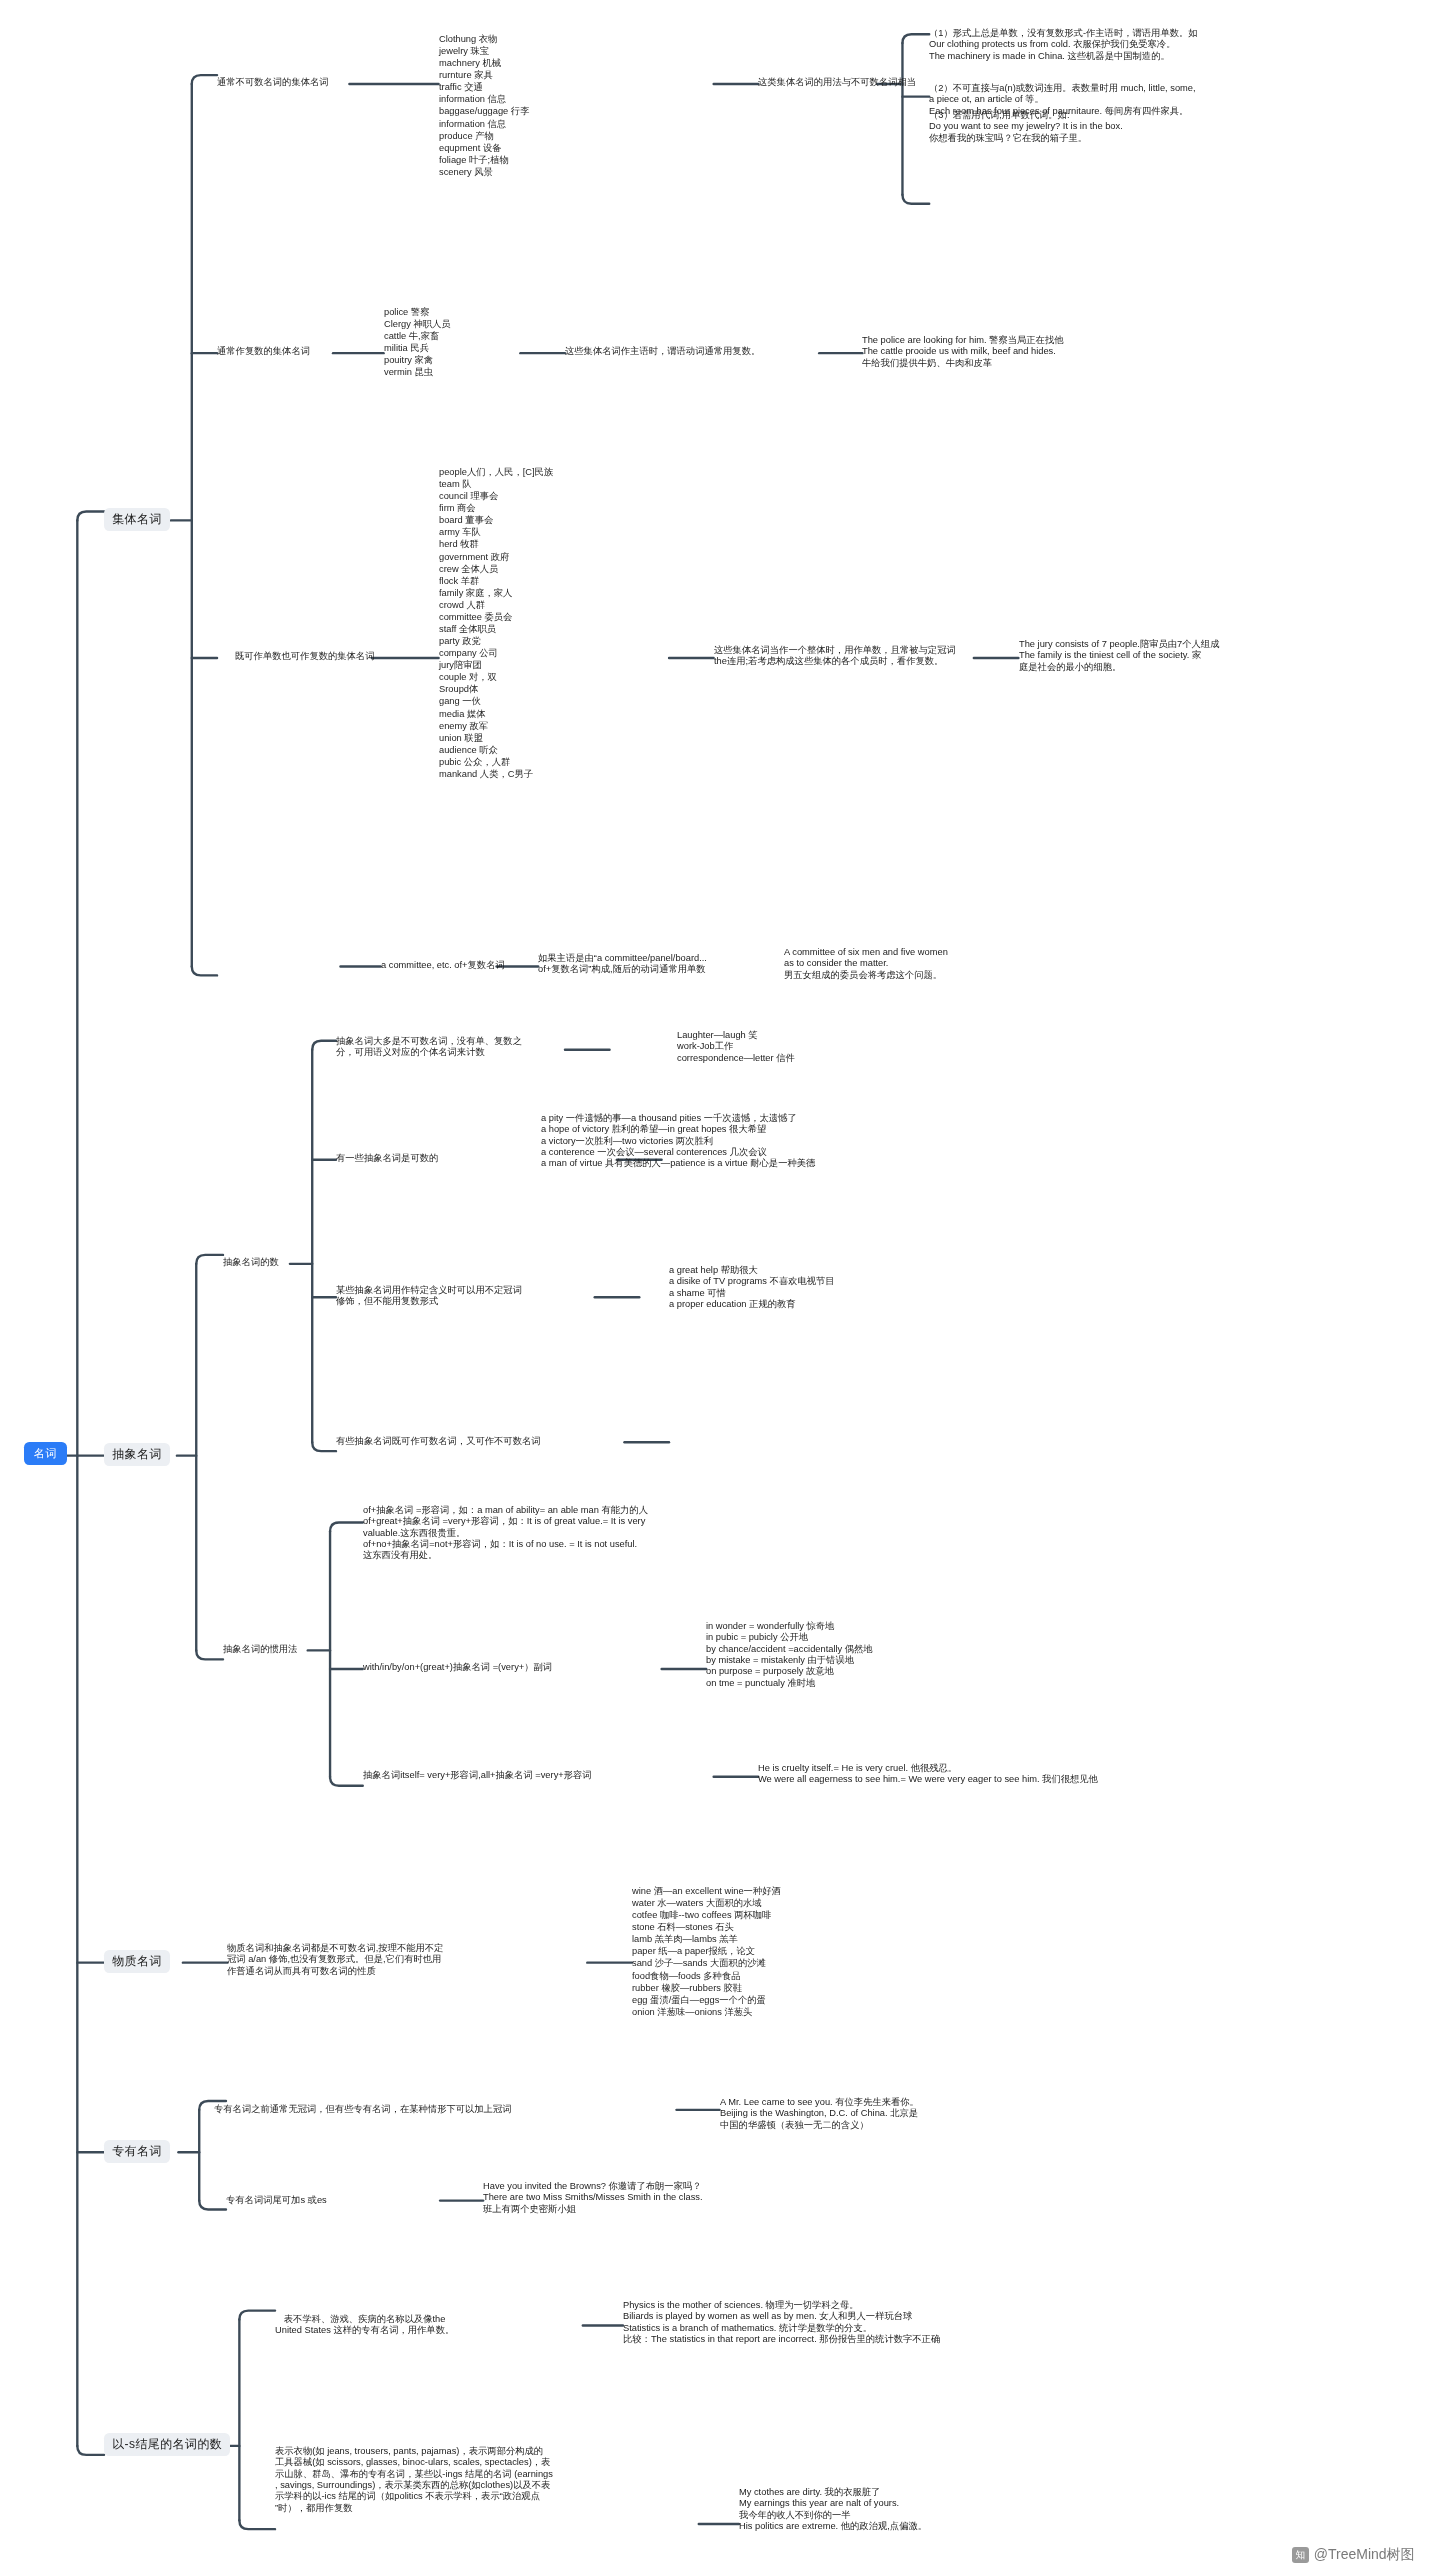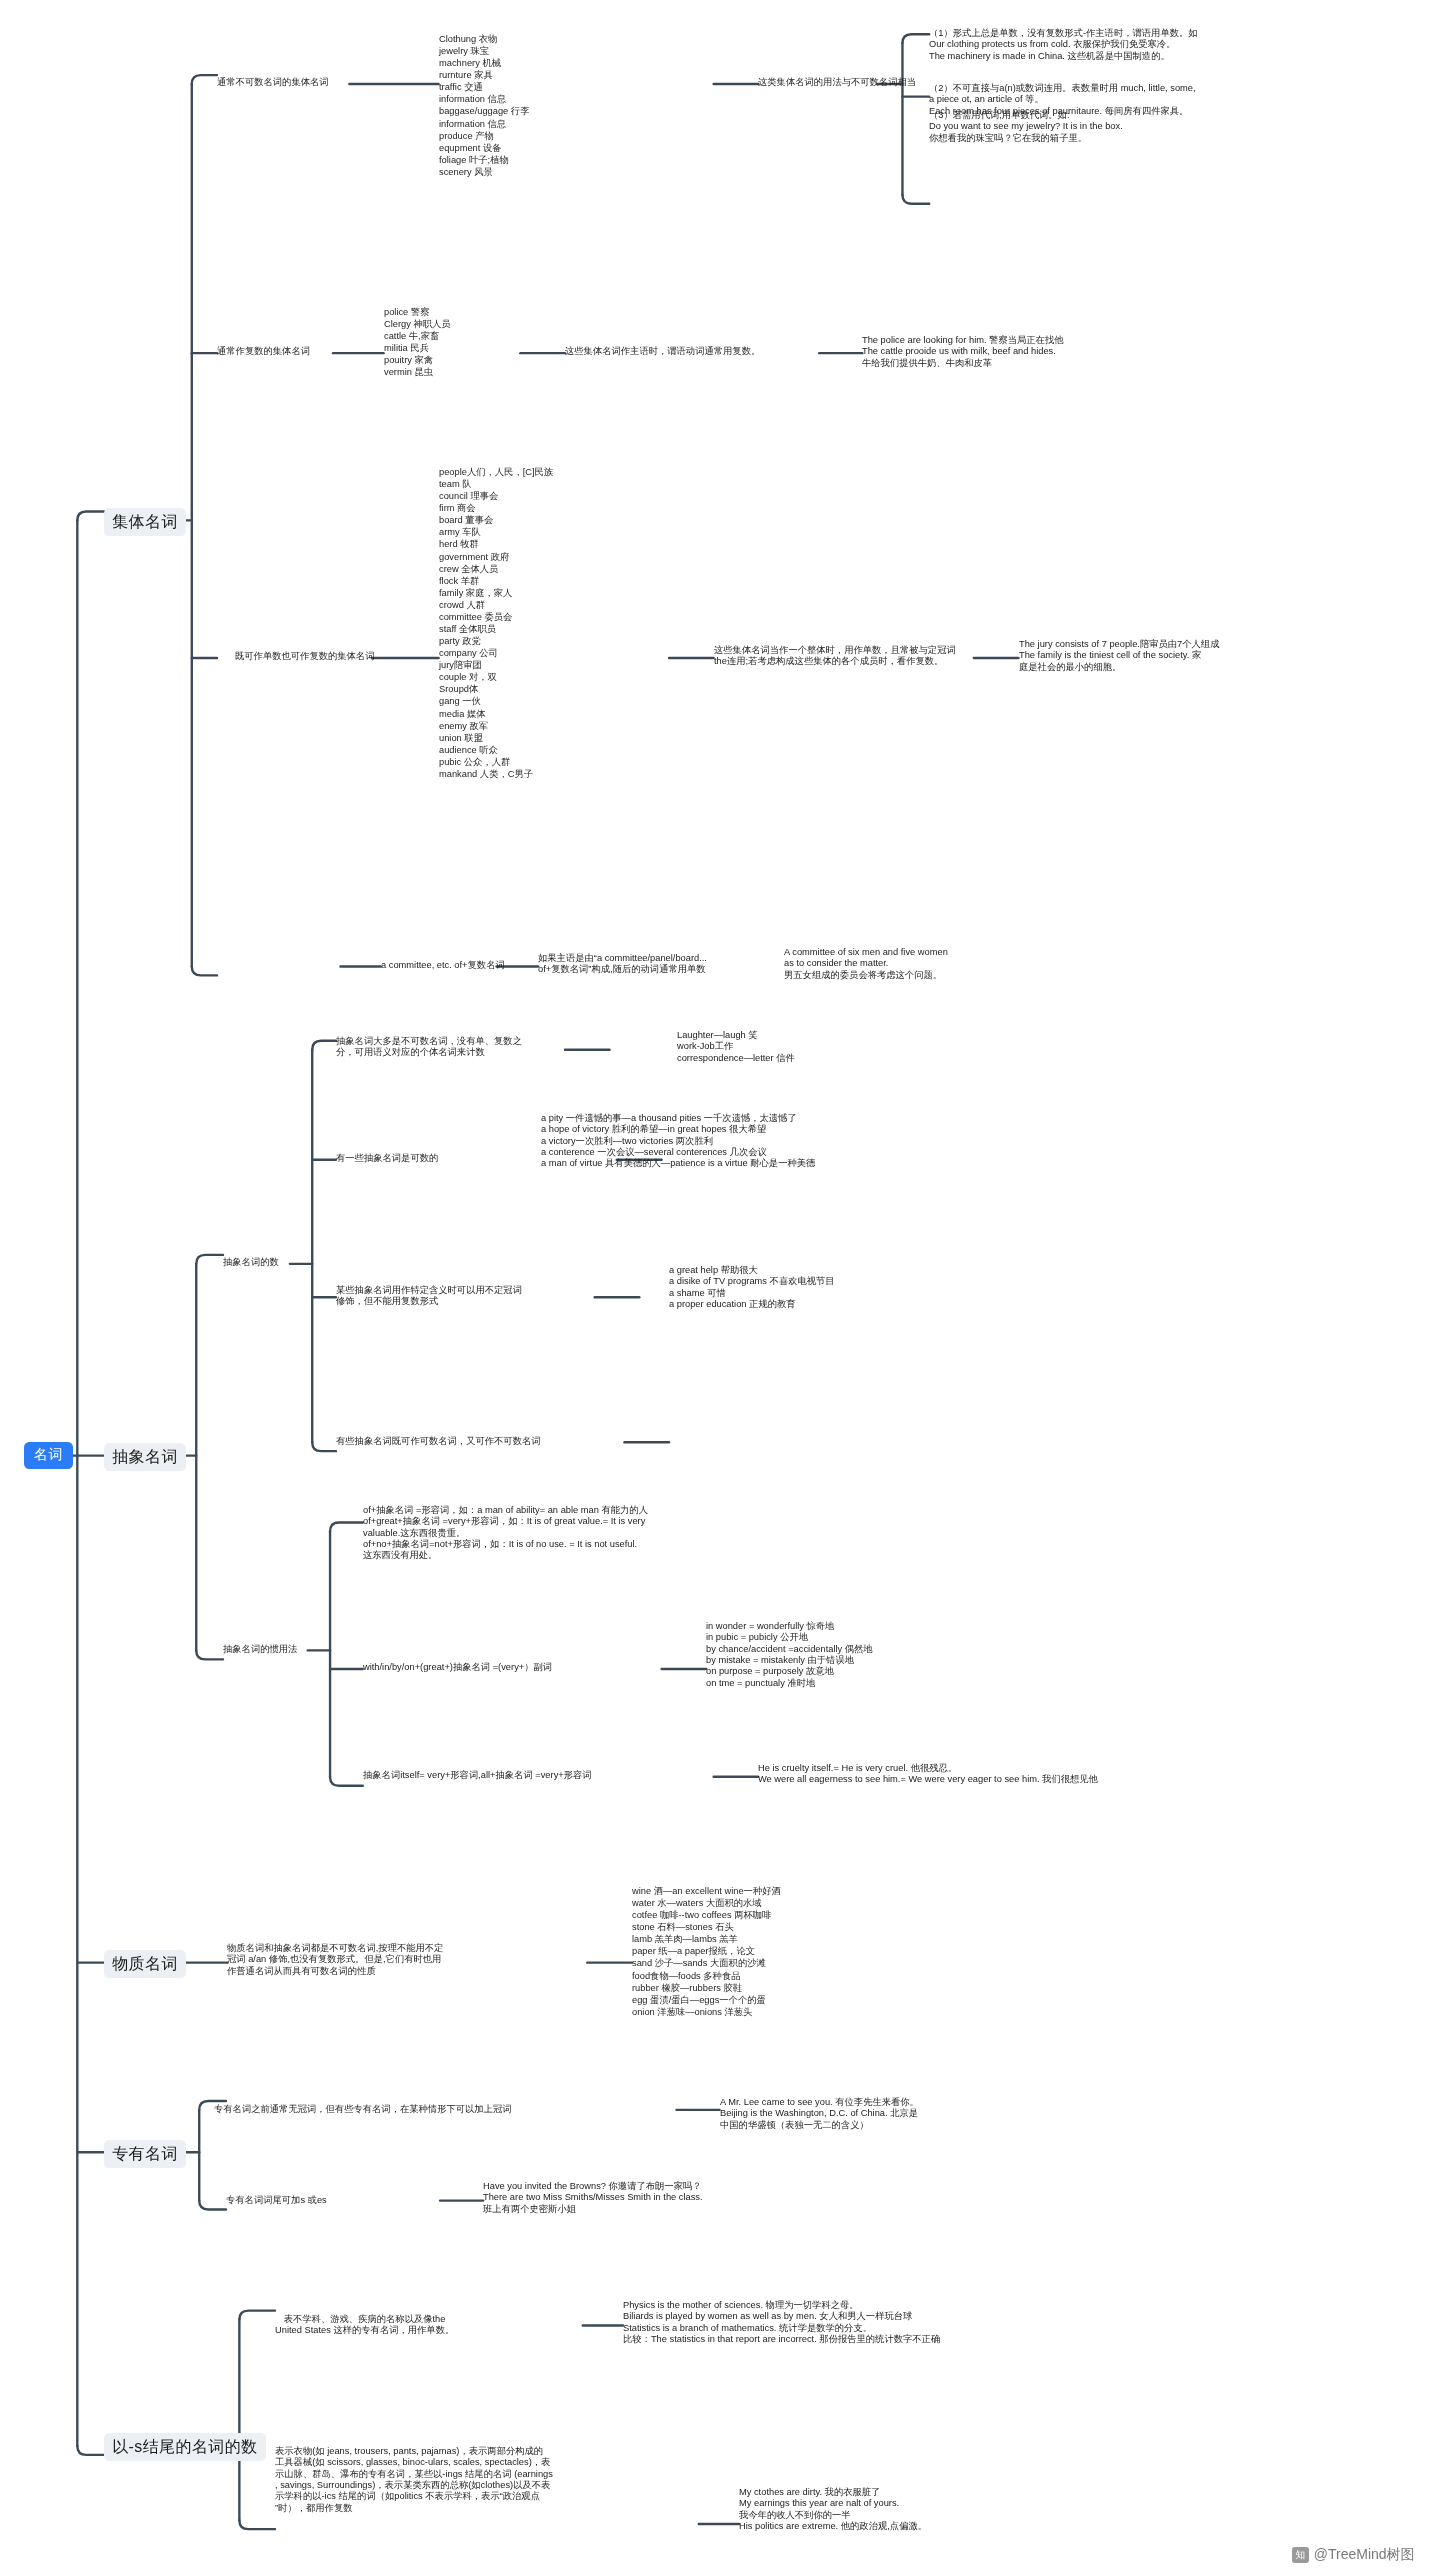--- a/index.html
+++ b/index.html
@@ -26,31 +26,31 @@
     position: absolute;
     white-space: pre-line;
     line-height: 1.22;
   }
   
   .root {
     background: #2b7cf7;
     color: #ffffff;
     border-radius: 5.2px;
     padding: 5.2px 9.7px 6px 9.7px;
-    font-size: 14px;
+    font-size: 11px;
     letter-spacing: 0.7px;
     line-height: 1.1;
   }
   
   .pill {
     background: #eceff3;
     color: #1b1b1b;
     border-radius: 5.2px;
     padding: 4.5px 8.2px 5.2px 8.2px;
-    font-size: 16px;
+    font-size: 12px;
     letter-spacing: 0.4px;
     line-height: 1.15;
   }
   
   .txt { font-size: 9.3px; color: #1b1b1b; }
   .list { font-size: 9.3px; line-height: 1.30; }
   .credit {
     position: absolute;
     right: 16.4px; bottom: 12px;
     font-size: 14px;

